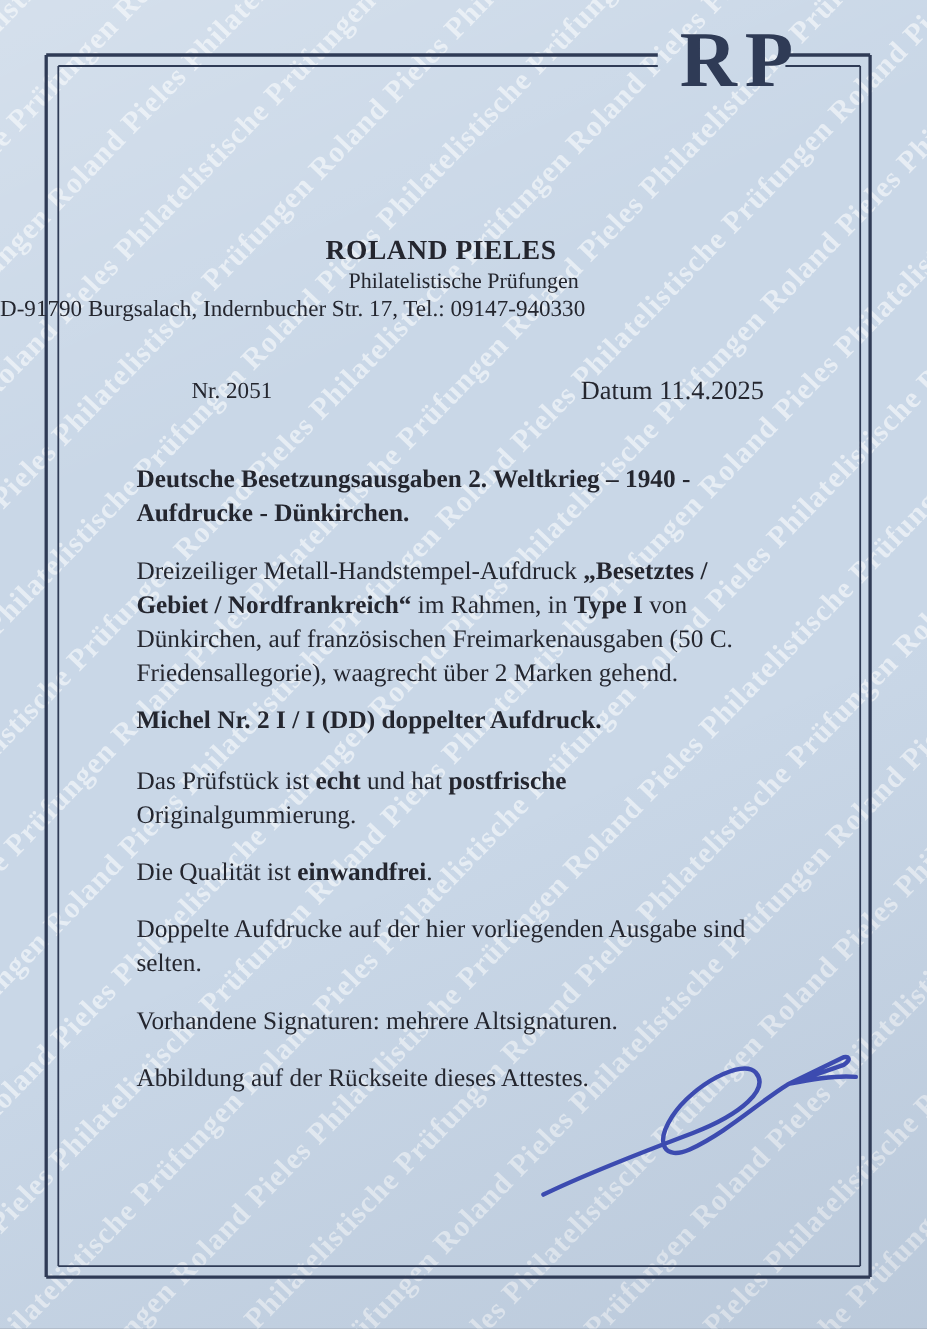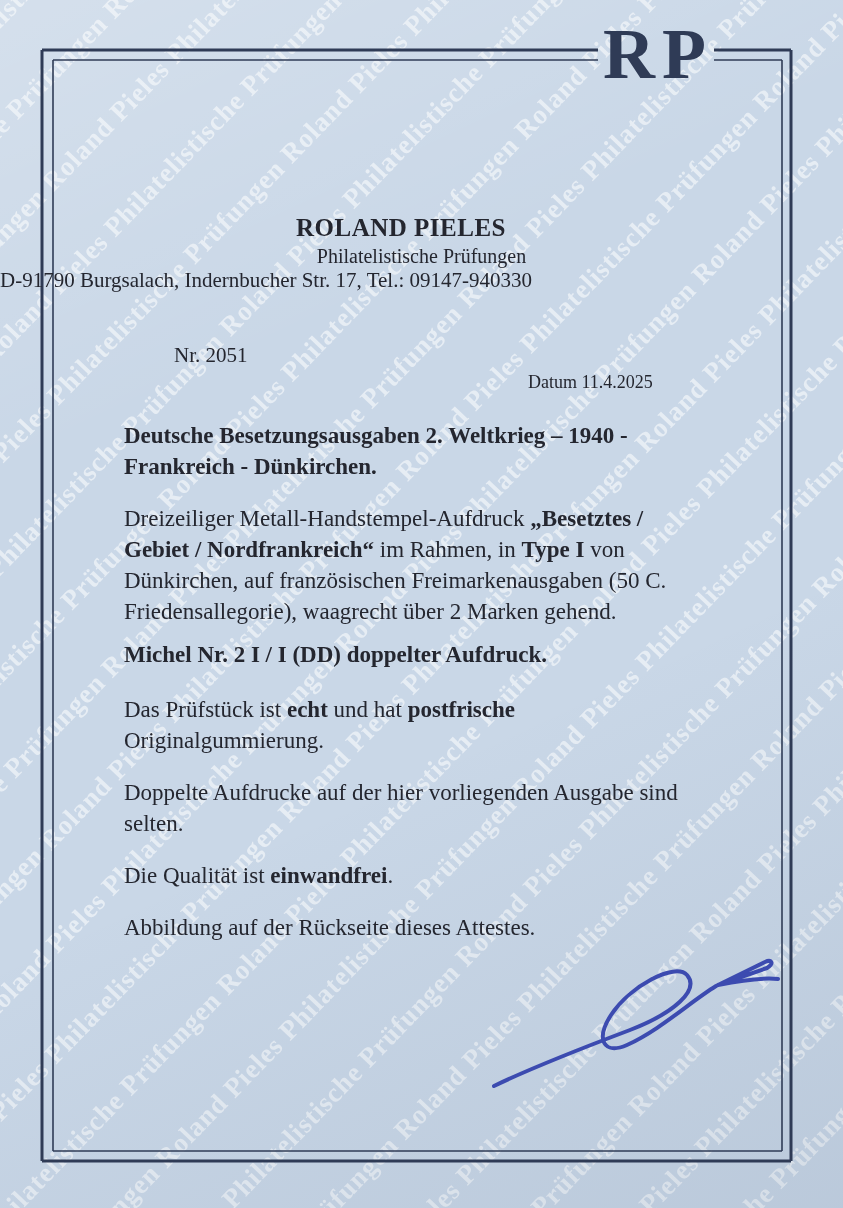--- a/index.html
+++ b/index.html
@@ -45,21 +45,21 @@
     letter-spacing: 1px;
   }
 
   
   .frame-svg { position: absolute; inset: 0; z-index: 4; pointer-events: none; }
 
   
   .rp-logo {
     position: absolute; z-index: 5;
     left: 588px; top: 18px; width: 140px;
-    text-align: center;
+    text-align: right;
     font-size: 72px; font-weight: bold;
     letter-spacing: 7px;
     color: #2f3b56;
     line-height: 1.0;
   }
 
   .content { position: absolute; inset: 0; z-index: 6; }
 
   .title {
     position: absolute; left: 0; top: 140px; width: 843px;
@@ -75,21 +75,21 @@
   .subtitle {
     position: absolute; left: 0; top: 245px; width: 843px;
     text-align: center; font-size: 20px;
   }
   .address {
     position: absolute; left: 0; top: 268px; width: 843px;
     text-align: left; font-size: 21px;
   }
 
   .meta-number { position: absolute; left: 174px; top: 343px; font-size: 21px; }
-  .meta-date   { position: absolute; left: 528px; top: 343px; font-size: 18px; margin-top: 29px; }
+  .meta-date   { position: absolute; left: 528px; top: 343px; font-size: 24px; }
 
   .paragraphs {
     position: absolute; left: 124px; top: 420px; width: 584px;
     font-size: 23px; line-height: 31px;
   }
   .paragraphs p { margin: 0 0 21px 0; }
   .paragraphs p:nth-child(2) { margin-bottom: 12px; }
   .paragraphs p:nth-child(3) { margin-bottom: 24px; }
   .paragraphs .b { font-weight: bold; }
 
@@ -183,26 +183,27 @@
 
 
     <div class="name">ROLAND PIELES</div>
     <div class="subtitle">Philatelistische Prüfungen</div>
     <div class="address">D-91790 Burgsalach, Indernbucher Str. 17, Tel.: 09147-940330</div>
 
     <div class="meta-number">Nr. 2051</div>
     <div class="meta-date">Datum 11.4.2025</div>
 
     <div class="paragraphs">
-        <p><span class="b">Deutsche Besetzungsausgaben 2. Weltkrieg – 1940 -</span><br><span class="b">Frankreich - Dünkirchen.</span></p>
+        <p><span class="b">Deutsche Besetzungsausgaben 2. Weltkrieg – 1940 -</span><br><span class="b">Aufdrucke - Dünkirchen.</span></p>
         <p><span>Dreizeiliger Metall-Handstempel-Aufdruck </span><span class="b">„Besetztes / Gebiet / Nordfrankreich“</span><span> im Rahmen, in </span><span class="b">Type I</span><span> von Dünkirchen, auf französischen Freimarkenausgaben (50 C. Friedensallegorie), waagrecht über 2 Marken gehend.</span></p>
         <p><span class="b">Michel Nr. 2 I / I (DD) doppelter Aufdruck.</span></p>
         <p><span>Das Prüfstück ist </span><span class="b">echt</span><span> und hat </span><span class="b">postfrische</span><span> Originalgummierung.</span></p>
+        <p><span>Die Qualität ist </span><span class="b">einwandfrei</span><span>.</span></p>
         <p><span>Doppelte Aufdrucke auf der hier vorliegenden Ausgabe sind</span><br><span>selten.</span></p>
-        <p><span>Die Qualität ist </span><span class="b">einwandfrei</span><span>.</span></p>
+        <p><span>Vorhandene Signaturen: mehrere Altsignaturen.</span></p>
         <p><span>Abbildung auf der Rückseite dieses Attestes.</span></p>
       </div>
 
     <div class="signature-wrap">
       <svg width="322" height="152" viewBox="0 0 322 152">
         <g stroke="#3c4bb0" stroke-width="4" fill="none" stroke-linecap="round" stroke-linejoin="round">
           <path d="M 16 144
                    C 55 125, 115 102, 152 88
                    C 196 71, 222 48, 209 33
                    C 197 20, 152 44, 133 73

